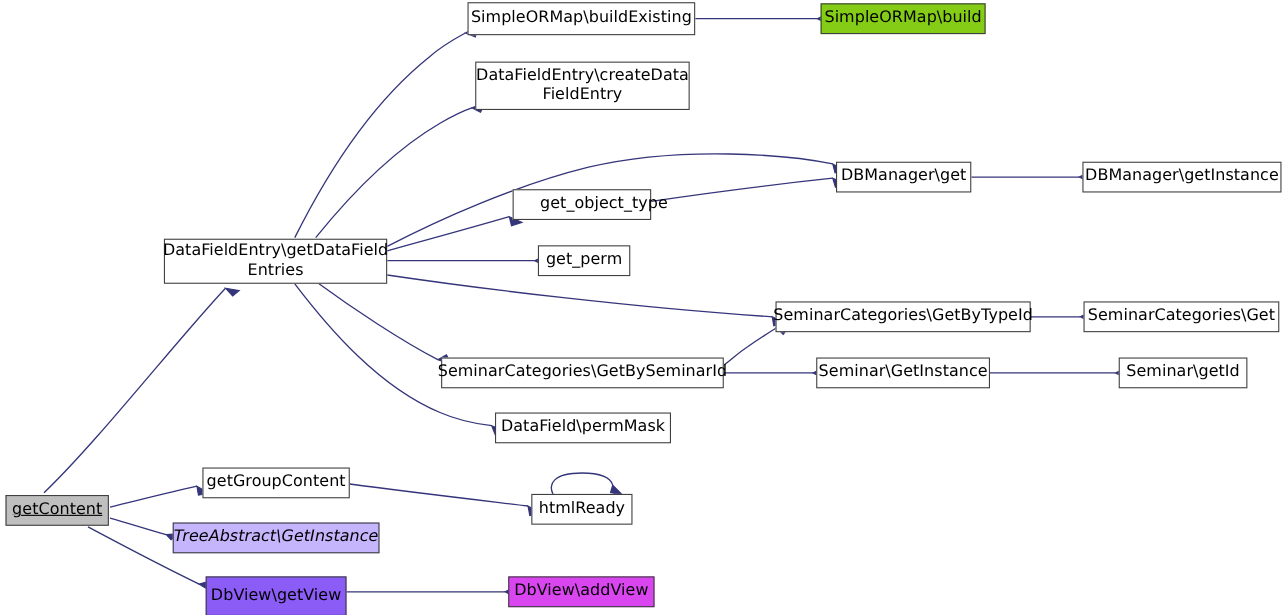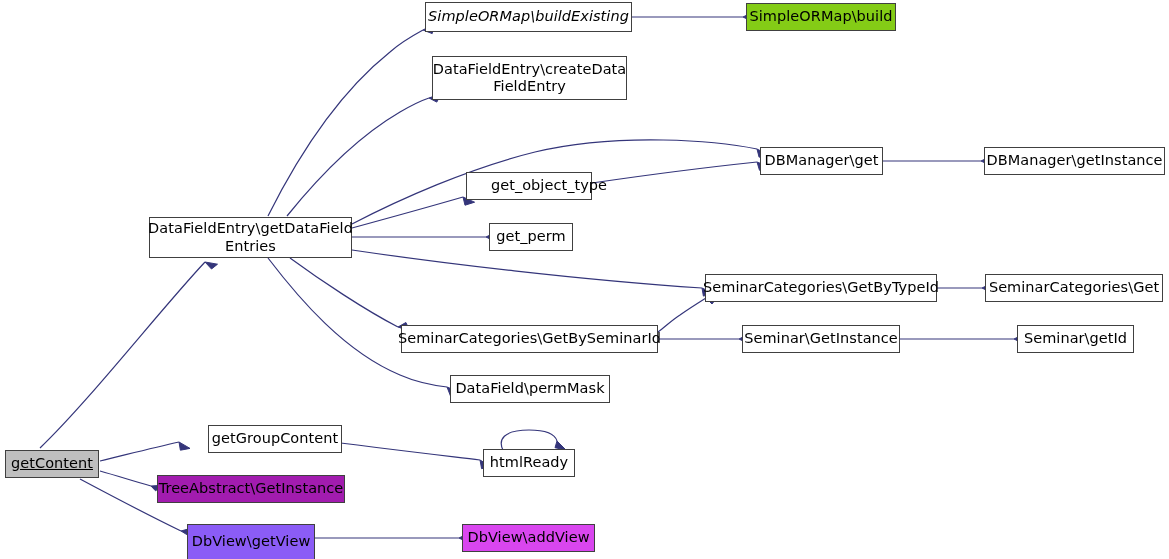--- a/index.html
+++ b/index.html
@@ -140,29 +140,29 @@
       </g>
       <g>
         <path d="M 315,538 L 459,538" fill="none" stroke="#34357a" stroke-width="1.2"></path>
         <path d="M 459,538 l 11.5,5.7 l 0,-11.4 Z" fill="#34357a" stroke="#34357a" stroke-width="1"></path>
       </g>
     </svg>
   <div id="node-layer">
       <div class="node highlight" style="left: 5px; top: 450px; width: 94px; height: 28px; background: rgb(191, 191, 191); border-color: rgb(64, 64, 64);"><span class="node-label">getContent</span></div>
       <div class="node" style="left: 149px; top: 217px; width: 203px; height: 41px; background: rgb(255, 255, 255); border-color: rgb(64, 64, 64);"><span class="node-label">DataFieldEntry\getDataField
 Entries</span></div>
-      <div class="node" style="left: 425px; top: 2px; width: 207px; height: 30px; background: rgb(255, 255, 255); border-color: rgb(64, 64, 64); font-style: italic;"><span class="node-label">SimpleORMap\buildExisting</span></div>
+      <div class="node" style="left: 425px; top: 2px; width: 207px; height: 30px; background: rgb(255, 255, 255); border-color: rgb(64, 64, 64);"><span class="node-label">SimpleORMap\buildExisting</span></div>
       <div class="node" style="left: 432px; top: 56px; width: 195px; height: 44px; background: rgb(255, 255, 255); border-color: rgb(64, 64, 64);"><span class="node-label">DataFieldEntry\createData
 FieldEntry</span></div>
       <div class="node" style="left: 466px; top: 172px; width: 126px; height: 28px; background: rgb(255, 255, 255); border-color: rgb(64, 64, 64); padding-left: 40px;"><span class="node-label">get_object_type</span></div>
       <div class="node" style="left: 489px; top: 223px; width: 84px; height: 28px; background: rgb(255, 255, 255); border-color: rgb(64, 64, 64);"><span class="node-label">get_perm</span></div>
       <div class="node" style="left: 401px; top: 325px; width: 257px; height: 28px; background: rgb(255, 255, 255); border-color: rgb(64, 64, 64);"><span class="node-label">SeminarCategories\GetBySeminarId</span></div>
       <div class="node" style="left: 450px; top: 375px; width: 160px; height: 28px; background: rgb(255, 255, 255); border-color: rgb(64, 64, 64);"><span class="node-label">DataField\permMask</span></div>
-      <div class="node" style="left: 184px; top: 425px; width: 134px; height: 28px; background: rgb(255, 255, 255); border-color: rgb(64, 64, 64); margin-left: 24px;"><span class="node-label">getGroupContent</span></div>
-      <div class="node" style="left: 157px; top: 475px; width: 188px; height: 28px; background: #a21caf; border-color: rgb(64, 64, 64);"><span class="node-label">TreeAbstract\GetInstance</span></div>
+      <div class="node" style="left: 184px; top: 425px; width: 134px; height: 28px; background: rgb(255, 255, 255); border-color: rgb(64, 64, 64);"><span class="node-label">getGroupContent</span></div>
+      <div class="node" style="left: 157px; top: 475px; width: 188px; height: 28px; background: #c4b5fd; border-color: rgb(64, 64, 64); font-style: italic;"><span class="node-label">TreeAbstract\GetInstance</span></div>
       <div class="node" style="left: 187px; top: 524px; width: 128px; height: 36px; background: #8b5cf6; border-color: rgb(64, 64, 64);"><span class="node-label">DbView\getView</span></div>
       <div class="node" style="left: 483px; top: 449px; width: 92px; height: 28px; background: rgb(255, 255, 255); border-color: rgb(64, 64, 64);"><span class="node-label">htmlReady</span></div>
       <div class="node" style="left: 462px; top: 524px; width: 133px; height: 28px; background: #d946ef; border-color: rgb(64, 64, 64);"><span class="node-label">DbView\addView</span></div>
       <div class="node" style="left: 760px; top: 147px; width: 123px; height: 28px; background: rgb(255, 255, 255); border-color: rgb(64, 64, 64);"><span class="node-label">DBManager\get</span></div>
       <div class="node" style="left: 705px; top: 274px; width: 232px; height: 28px; background: rgb(255, 255, 255); border-color: rgb(64, 64, 64);"><span class="node-label">SeminarCategories\GetByTypeId</span></div>
       <div class="node" style="left: 742px; top: 325px; width: 158px; height: 28px; background: rgb(255, 255, 255); border-color: rgb(64, 64, 64);"><span class="node-label">Seminar\GetInstance</span></div>
       <div class="node" style="left: 746px; top: 3px; width: 150px; height: 28px; background: #84cc16; border-color: rgb(64, 64, 64);"><span class="node-label">SimpleORMap\build</span></div>
       <div class="node" style="left: 984px; top: 147px; width: 181px; height: 28px; background: rgb(255, 255, 255); border-color: rgb(64, 64, 64);"><span class="node-label">DBManager\getInstance</span></div>
       <div class="node" style="left: 985px; top: 274px; width: 178px; height: 28px; background: rgb(255, 255, 255); border-color: rgb(64, 64, 64);"><span class="node-label">SeminarCategories\Get</span></div>
       <div class="node" style="left: 1017px; top: 325px; width: 117px; height: 28px; background: rgb(255, 255, 255); border-color: rgb(64, 64, 64);"><span class="node-label">Seminar\getId</span></div>

